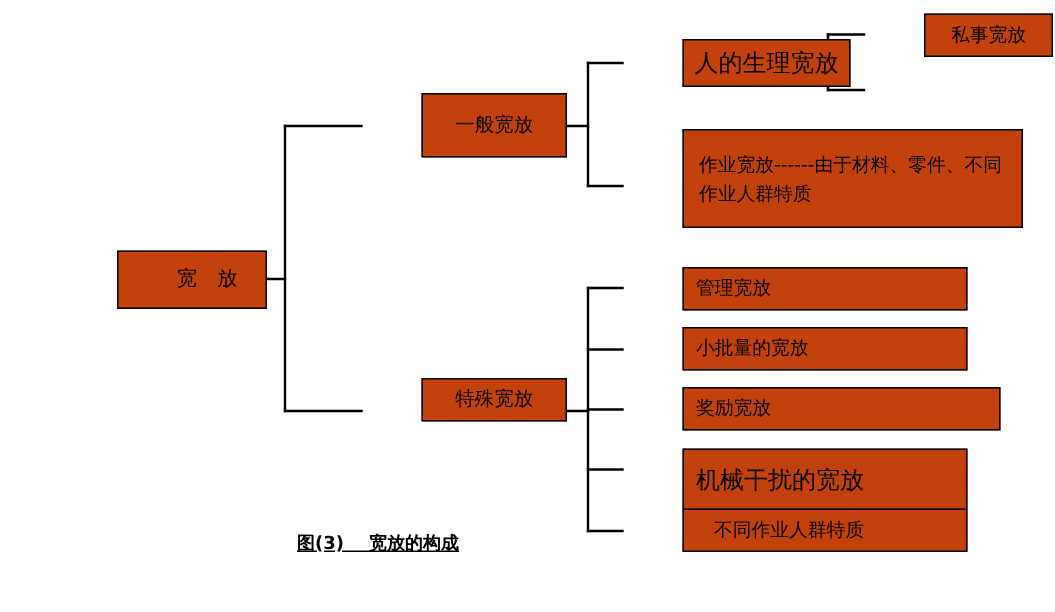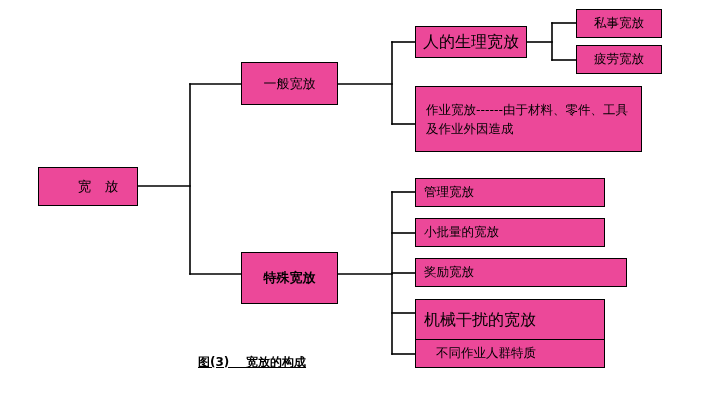--- a/index.html
+++ b/index.html
@@ -21,28 +21,29 @@
     position: absolute;
     left: 0;
     top: 0;
     width: 703px;
     height: 408px;
   }
   .node {
     position: absolute;
     box-sizing: border-box;
     border: 1.6px solid #000000;
-    background: #ec4899;
+    background: #c2410c;
     display: flex;
     align-items: center;
     color: #000000;
     font-family: "DejaVu Sans", sans-serif;
     line-height: 1.35;
     white-space: pre;
     z-index: 2;
+    margin-left: 40px;
   }
   .node.center {
     justify-content: center;
     text-align: center;
   }
   .node.left {
     justify-content: flex-start;
     text-align: left;
   }
   .node.wrap {
@@ -91,39 +92,36 @@
   </svg>
 
   <div class="node center" style="left: 38px; top: 167px; width: 100px; height: 39px; font-size: 13.5px; padding-left: 20px;">
     <span class="node-label">宽　放</span>
   </div>
 
   <div class="node center" style="left: 241px; top: 62px; width: 97px; height: 43px; font-size: 13px;">
     <span class="node-label">一般宽放</span>
   </div>
 
-  <div class="node center" style="left: 241px; top: 252px; width: 97px; height: 52px; font-size: 13px; font-weight: bold;">
+  <div class="node center" style="left: 241px; top: 252px; width: 97px; height: 29px; font-size: 13px;">
     <span class="node-label">特殊宽放</span>
   </div>
 
   <div class="node center" style="left: 415px; top: 26px; width: 112px; height: 32px; font-size: 16px;">
     <span class="node-label">人的生理宽放</span>
   </div>
 
   <div class="node left wrap" style="left: 415px; top: 86px; width: 227px; height: 66px; font-size: 12.5px; padding-left: 10px; padding-right: 6px; line-height: 1.55;">
-    <span class="node-label">作业宽放------由于材料、零件、工具及作业外因造成</span>
+    <span class="node-label">作业宽放------由于材料、零件、不同作业人群特质</span>
   </div>
 
   <div class="node center" style="left: 576px; top: 9px; width: 86px; height: 29px; font-size: 12.5px;">
     <span class="node-label">私事宽放</span>
   </div>
 
-  <div class="node center" style="left: 576px; top: 45px; width: 86px; height: 29px; font-size: 12.5px;">
-    <span class="node-label">疲劳宽放</span>
-  </div>
 
   <div class="node left" style="left: 415px; top: 178px; width: 190px; height: 29px; font-size: 12.5px; padding-left: 8px; text-align: right;">
     <span class="node-label">管理宽放</span>
   </div>
 
   <div class="node left" style="left: 415px; top: 218px; width: 190px; height: 29px; font-size: 12.5px; padding-left: 8px;">
     <span class="node-label">小批量的宽放</span>
   </div>
 
   <div class="node left" style="left: 415px; top: 258px; width: 212px; height: 29px; font-size: 12.5px; padding-left: 8px;">

